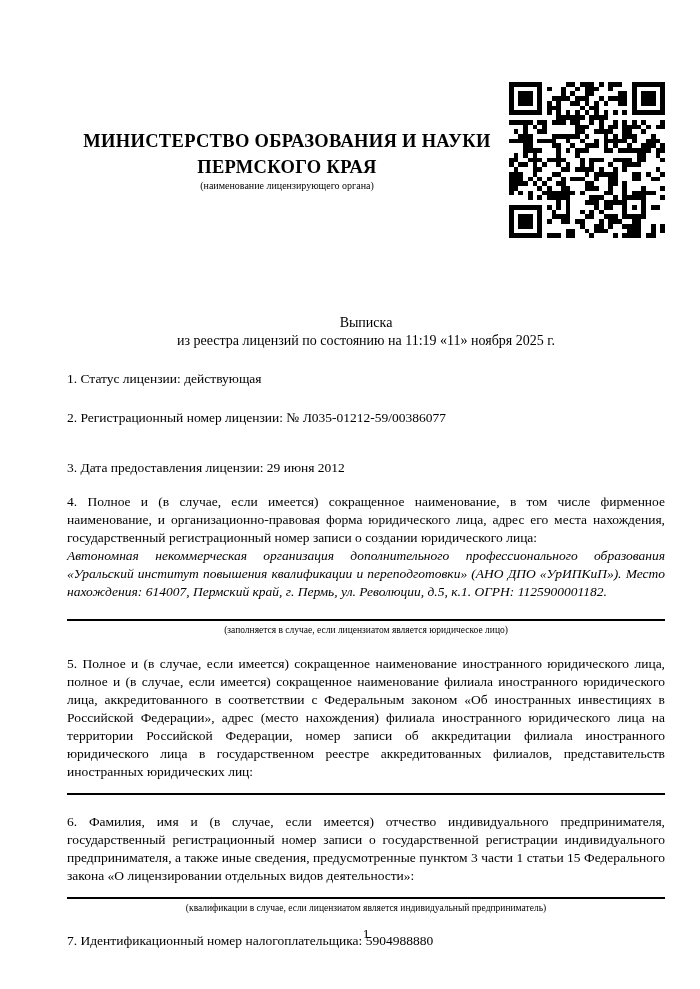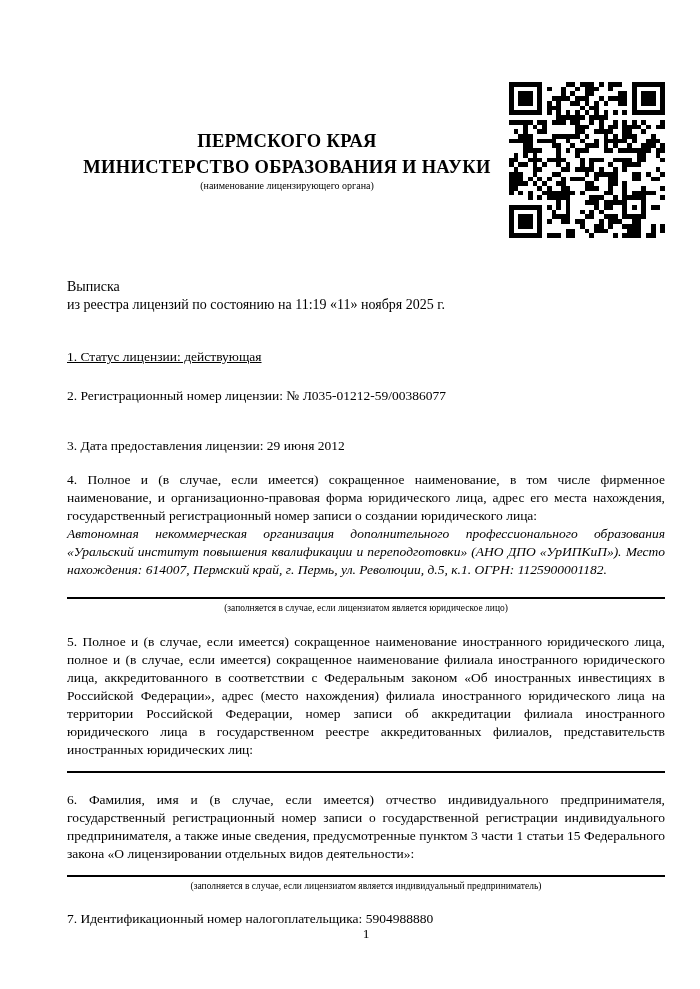--- a/index.html
+++ b/index.html
@@ -13,51 +13,51 @@
     padding:82px 35px 0 67px;
     overflow:hidden;
   }
   .header-row { display:flex; align-items:flex-start; }
   .header-text { width:440px; text-align:center; padding-top:46px; }
   .ministry { font-weight:bold; font-size:18.5px; line-height:26px; letter-spacing:0.3px; }
   .header-caption { font-size:10px; margin-top:0; }
   .qr-box { width:156px; height:156px; margin-left:auto; }
   .qr-box svg { width:156px; height:156px; display:block; shape-rendering:crispEdges; }
 
-  .doc-title { font-size:14px; line-height:18px; margin-top:40px; }
+  .doc-title { text-align:center; font-size:14px; line-height:18px; margin-top:76px; }
 
   .item { font-size:13.5px; line-height:18px; }
   .just { text-align:justify; }
   .caption { font-size:9.5px; line-height:13px; text-align:center; }
   .answer-underlined { border-bottom:2px solid #000; padding-bottom:18px;font-style:italic; }
   .blank-line { height:12px; border-bottom:2px solid #000; }
 
-  .mt-item1 { margin-top:34px;text-decoration:underline; }
+  .mt-item1 { margin-top:20px; }
   .mt-item2 { margin-top:21px; }
   .mt-item3 { margin-top:32px; }
   .mt-item4 { margin-top:16px; }
   .mt-item5 { margin-top:18px; }
   .mt-item6 { margin-top:18px; }
   .mt-item7 { margin-top:17px; }
   .mt-caption { margin-top:3px; }
 
   .page-number {
     position:absolute; top:926px; left:67px; width:598px;
     text-align:center; font-size:13.5px;
   }
 </style>
 </head>
 <body>
 
 <div class="page">
 
   <div class="header-row">
     <div class="header-text">
+      <div class="ministry">МИНИСТЕРСТВО ОБРАЗОВАНИЯ И НАУКИ</div>
       <div class="ministry">ПЕРМСКОГО КРАЯ</div>
-      <div class="ministry">МИНИСТЕРСТВО ОБРАЗОВАНИЯ И НАУКИ</div>
       <div class="header-caption">(наименование лицензирующего органа)</div>
     </div>
     <div class="qr-box">
       <svg id="qr-svg" viewBox="0 0 33 33" xmlns="http://www.w3.org/2000/svg" aria-hidden="true">
           <rect x="0" y="0" width="1" height="1" fill="#000"></rect>
           <rect x="1" y="0" width="1" height="1" fill="#000"></rect>
           <rect x="2" y="0" width="1" height="1" fill="#000"></rect>
           <rect x="3" y="0" width="1" height="1" fill="#000"></rect>
           <rect x="4" y="0" width="1" height="1" fill="#000"></rect>
           <rect x="5" y="0" width="1" height="1" fill="#000"></rect>
@@ -602,20 +602,20 @@
   </div>
 
   <div class="mt-item5">
     <div class="item just">5. Полное и (в случае, если имеется) сокращенное наименование иностранного юридического лица, полное и (в случае, если имеется) сокращенное наименование филиала иностранного юридического лица, аккредитованного в соответствии с Федеральным законом «Об иностранных инвестициях в Российской Федерации», адрес (место нахождения) филиала иностранного юридического лица на территории Российской Федерации, номер записи об аккредитации филиала иностранного юридического лица в государственном реестре аккредитованных филиалов, представительств иностранных юридических лиц:</div>
     <div class="blank-line"></div>
   </div>
 
   <div class="mt-item6">
     <div class="item just">6. Фамилия, имя и (в случае, если имеется) отчество индивидуального предпринимателя, государственный регистрационный номер записи о государственной регистрации индивидуального предпринимателя, а также иные сведения, предусмотренные пунктом 3 части 1 статьи 15 Федерального закона «О лицензировании отдельных видов деятельности»:</div>
     <div class="blank-line"></div>
-    <div class="caption mt-caption">(заполняется в случае, если лицензиатом является индивидуальный предприниматель)</div>
+    <div class="caption mt-caption">(квалификации в случае, если лицензиатом является индивидуальный предприниматель)</div>
   </div>
 
   <div class="item mt-item7">7. Идентификационный номер налогоплательщика: 5904988880</div>
 
   <div class="page-number">1</div>
 
 </div>
 
 </body></html>

